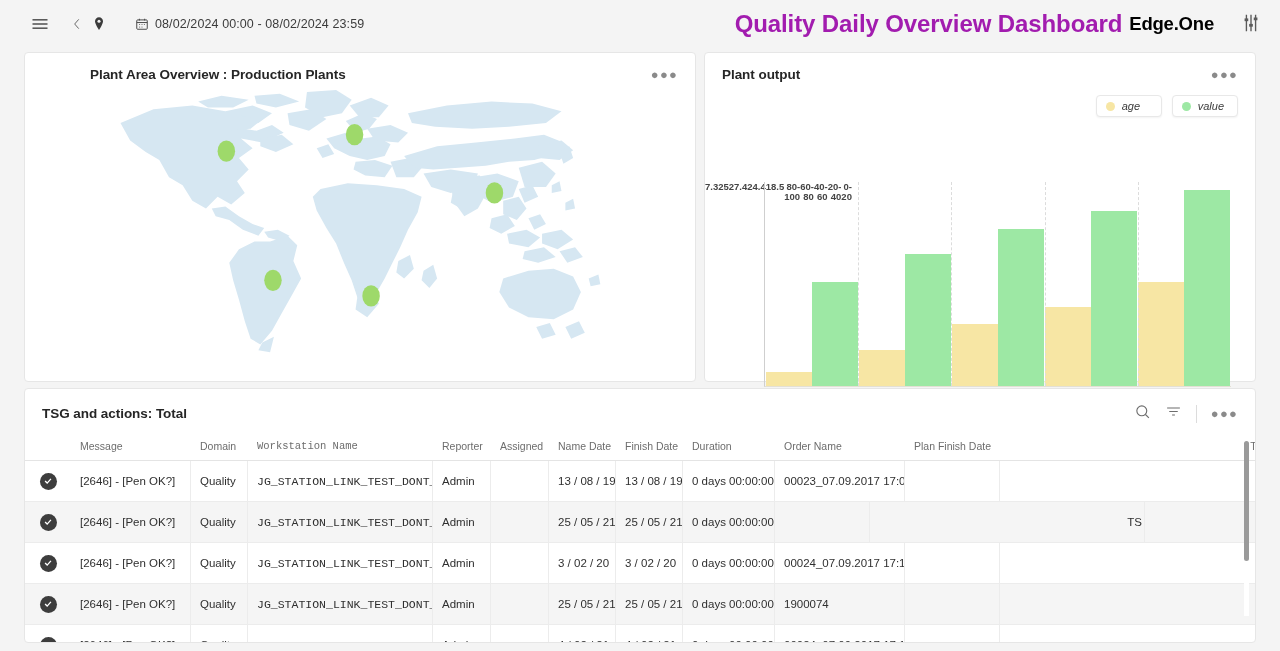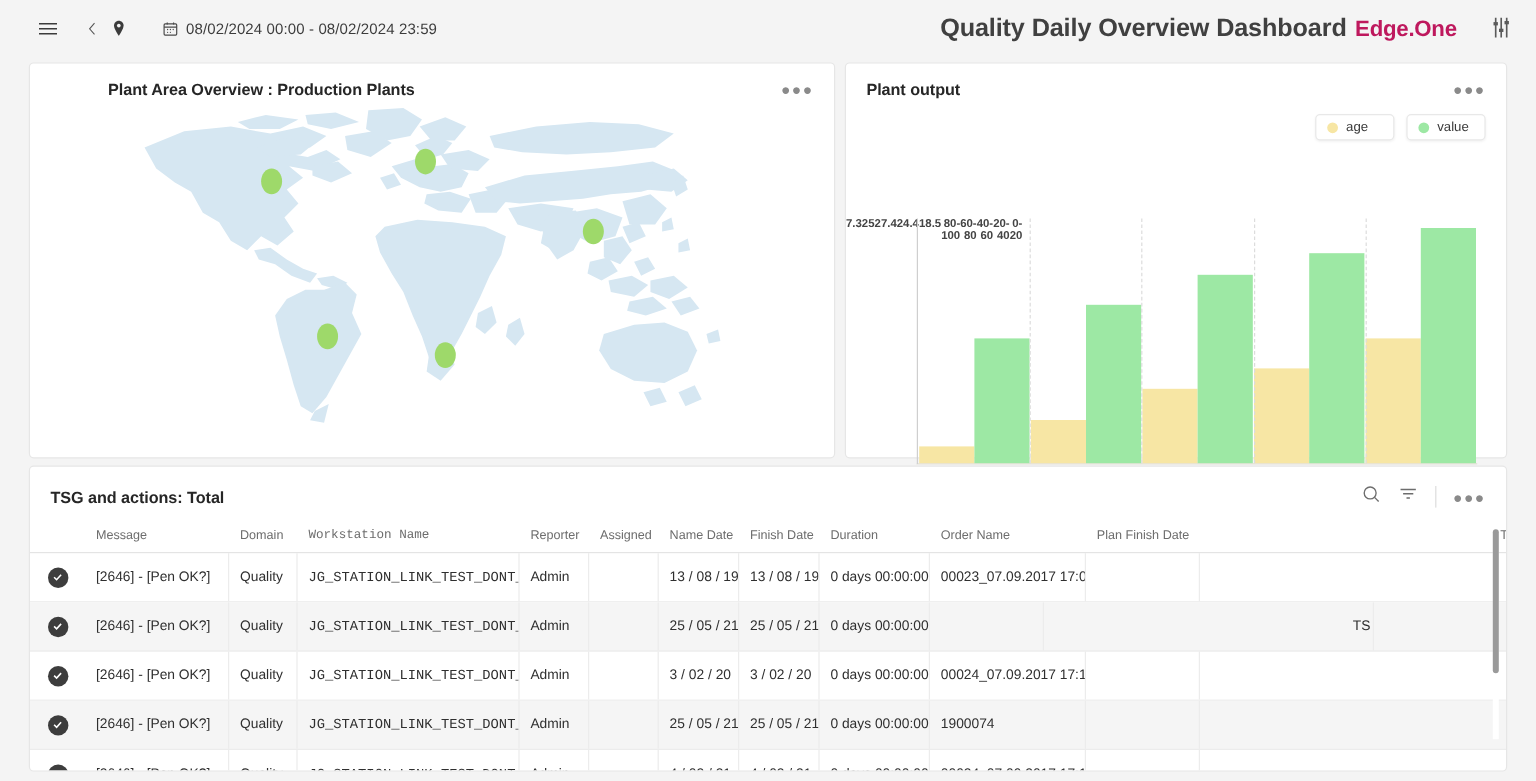--- a/index.html
+++ b/index.html
@@ -31,24 +31,24 @@
     margin-left: 25px;
     font-size: 12.5px; color: #3c3c3c; letter-spacing: .1px;
   }
   .icon-cal { width: 14px; height: 14px; display:block; }
 
   .titlewrap {
     position: absolute; right: 66px; top: 0; height: 47px;
     display: flex; align-items: center; gap: 7px;
   }
   .title-main {
-    font-size: 21px; font-weight: bold; color: #404040; letter-spacing: -.1px;
+    font-size: 24px; font-weight: bold; color: #a21caf; letter-spacing: -.1px;
   }
   .title-brand {
-    font-size: 18.5px; font-weight: bold; color: #be185d; letter-spacing: -.2px; text-align: right;
+    font-size: 18.5px; font-weight: bold; color: #000000; letter-spacing: -.2px; text-align: right;
   }
   .icon-sliders { position:absolute; right: 18px; top: 12px; width: 22px; height: 22px; color:#5a5a5a;}
 
   
   .card {
     background: #fff;
     border: 1px solid #e6e6e6;
     border-radius: 4px;
     position: absolute;
   }
@@ -80,20 +80,21 @@
     position: absolute; right: 17px; top: 42px;
     display: flex; gap: 10px;
   }
   .legend-chip {
     display: flex; align-items: center; gap: 7px;
     background: #fff; border: 1px solid #e8e8e8; border-radius: 4px;
     padding: 4px 13px 4px 9px;
     box-shadow: 0 1px 2px rgba(0,0,0,.05);
     font-size: 11px; color: #3a3a3a;
     min-width: 66px;
+    font-style: italic;
   }
   .dot { width: 9px; height: 9px; border-radius: 50%; display:block; }
 
   .plot-wrap { position: absolute; left: 0; top: 75px; width: 552px; height: 255px; }
   .ylabels {
     position: absolute; left: 0; top: 54px; width: 55px;
     display: flex; flex-direction: row; justify-content: space-between;
     height: 205px;
     text-align: right;
   }

